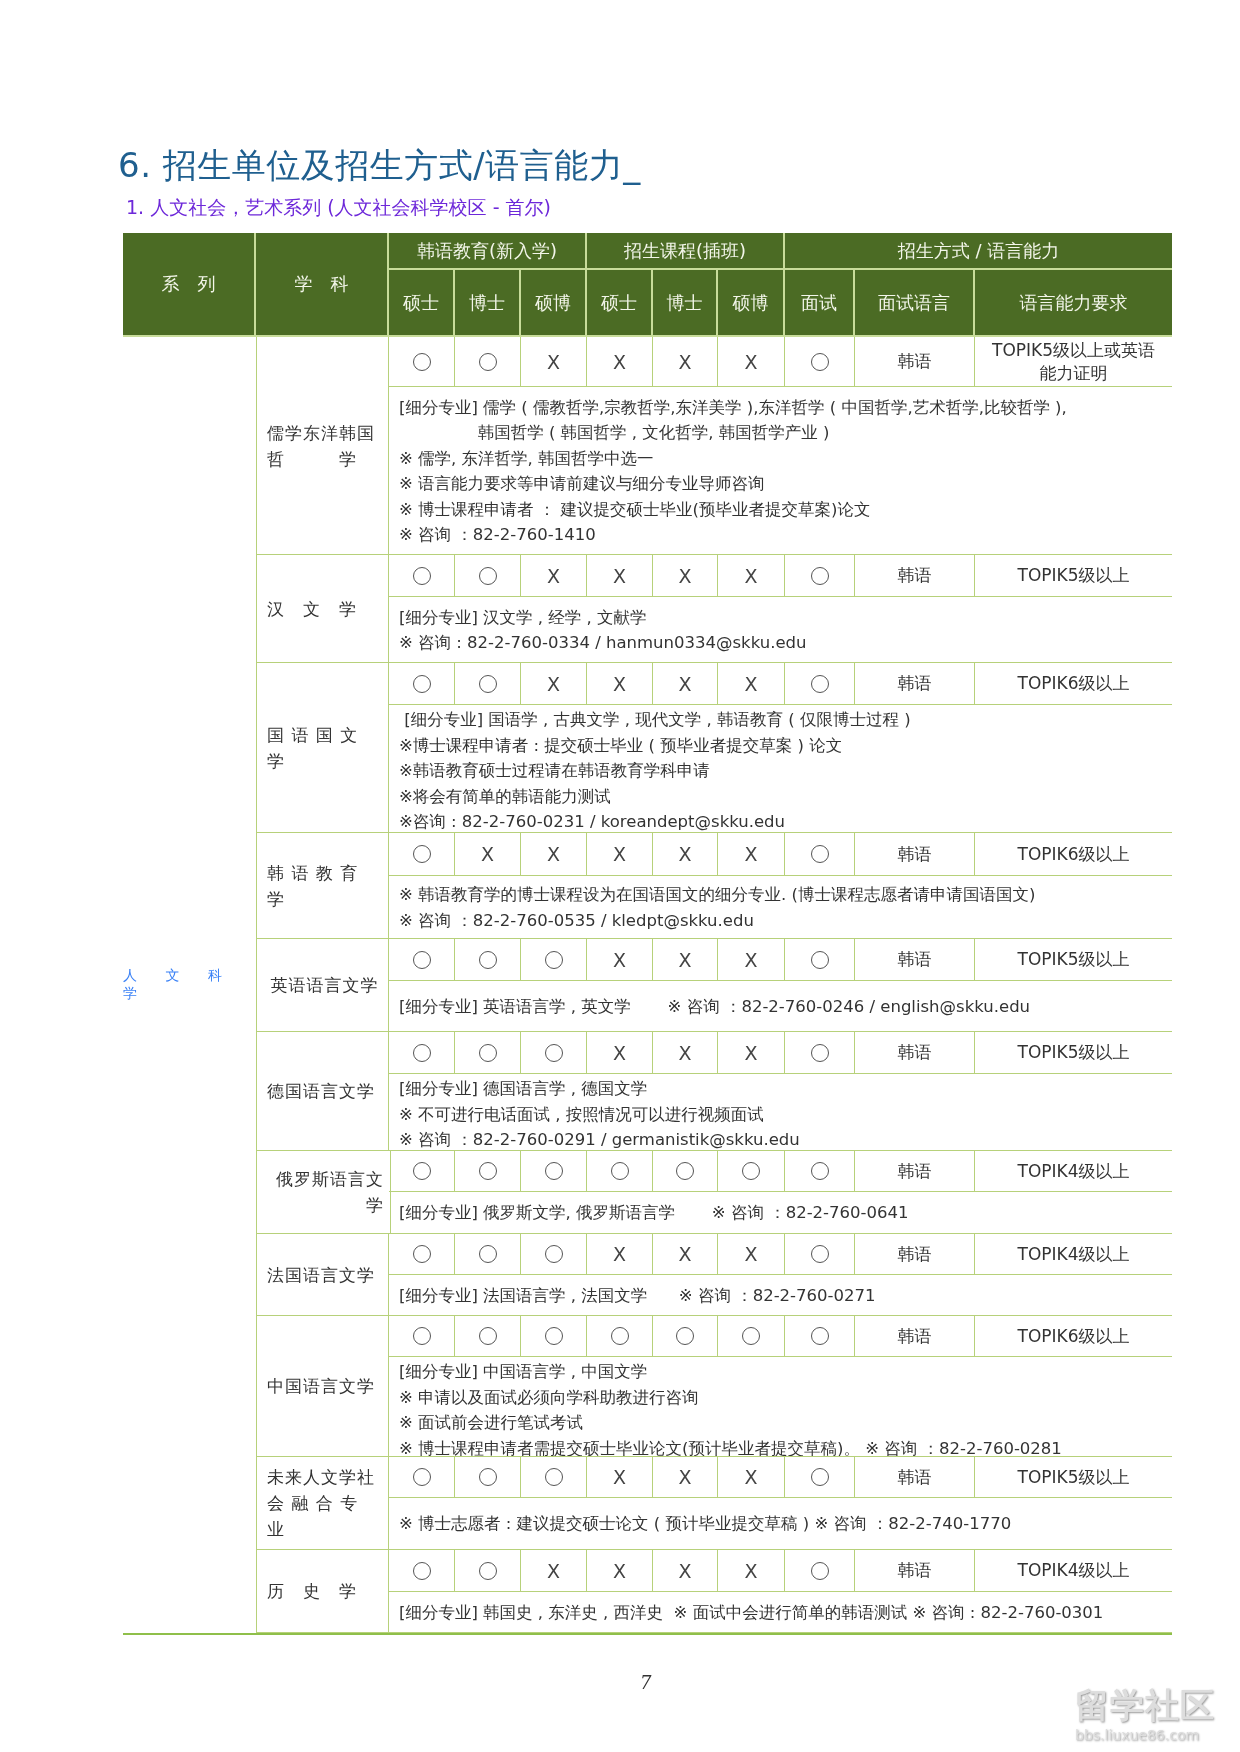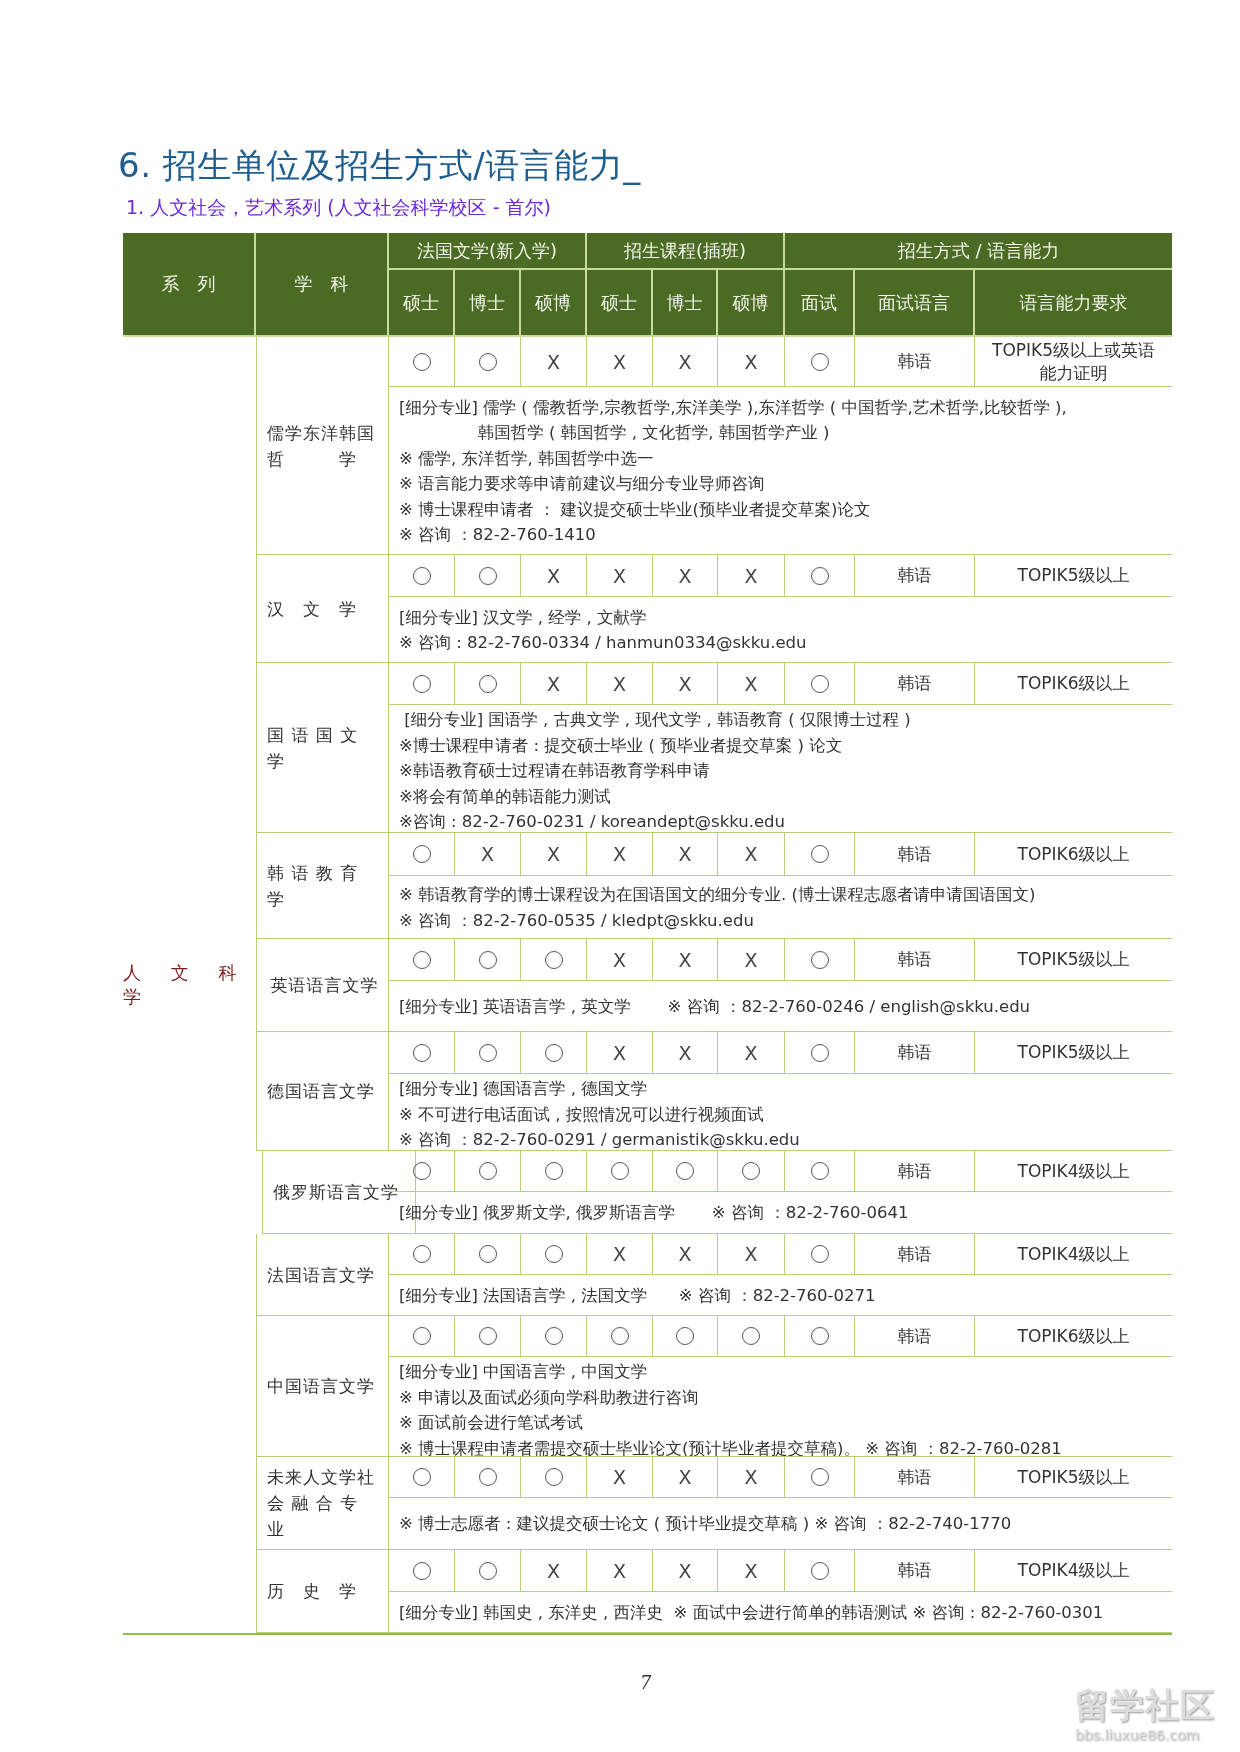--- a/index.html
+++ b/index.html
@@ -18,38 +18,38 @@
           border-right:1.5px solid #b7d17a; border-bottom:1.5px solid #b7d17a; white-space:nowrap; }
   .cell.last { border-right:none; }
   .mark { font-size:19px; color:#444; }
   .circle { width:16px; height:16px; border:1.3px solid #555; border-radius:50%; display:inline-block; }
   .note { font-size:16.5px; color:#333; line-height:25.5px; padding:3px 0 0 10px;
           border-bottom:1.5px solid #b7d17a; white-space:pre; overflow:hidden; }
   .subj { display:flex; align-items:center; justify-content:flex-start; font-size:17px; color:#333;
           border-right:1.5px solid #b7d17a; border-left:1.5px solid #b7d17a; border-bottom:1.5px solid #b7d17a;
           padding:0 6px 0 10px; line-height:26px; letter-spacing:1px; }
   .subj span { display:block; width:100%; }
-  .series { display:flex; align-items:center; justify-content:center; font-size:18px; letter-spacing:12px; color:#7f1d1d; }
+  .series { display:flex; align-items:center; justify-content:center; font-size:14px; letter-spacing:12px; color:#3b82f6; }
   .bottom-line { position:absolute; left:123px; top:1633px; width:1049px; height:2px; background:#8fbf4a; }
   .pagenum { position:absolute; left:640px; top:1672px; font-family:"DejaVu Serif", serif; font-style:italic; font-size:18px; color:#333; }
   .wm { position:absolute; left:1075px; top:1683px; color:#ddd; text-shadow:1px 1px 2px #999; font-weight:bold; }
   .wm .big { font-size:34px; letter-spacing:1px; display:block; }
   .wm .small { font-size:14px; font-weight:normal; display:block; margin-top:-2px; }
 </style>
 </head>
 <body>
 
 <div class="title">6. 招生单位及招生方式/语言能力_</div>
 <div class="subtitle">1. 人文社会，艺术系列 (人文社会科学校区 - 首尔)</div>
 
 <div class="tbl" id="tbl">
 
   <div class="abs hdr" style="left:0;top:0;width:133px;height:104px;">系　列</div>
   <div class="abs hdr" style="left:133px;top:0;width:133px;height:104px;">学　科</div>
-  <div class="abs hdr" style="left:266px;top:0;width:198px;height:37px;">法国文学(新入学)</div>
+  <div class="abs hdr" style="left:266px;top:0;width:198px;height:37px;">韩语教育(新入学)</div>
   <div class="abs hdr" style="left:464px;top:0;width:198px;height:37px;">招生课程(插班)</div>
   <div class="abs hdr noright" style="left:662px;top:0;width:387px;height:37px;">招生方式 / 语言能力</div>
 
   <div class="abs hdr" style="left:266px;top:37px;width:66px;height:67px;">硕士</div>
   <div class="abs hdr" style="left:332px;top:37px;width:66px;height:67px;">博士</div>
   <div class="abs hdr" style="left:398px;top:37px;width:66px;height:67px;">硕博</div>
   <div class="abs hdr" style="left:464px;top:37px;width:66px;height:67px;">硕士</div>
   <div class="abs hdr" style="left:530px;top:37px;width:65px;height:67px;">博士</div>
   <div class="abs hdr" style="left:595px;top:37px;width:67px;height:67px;">硕博</div>
   <div class="abs hdr" style="left:662px;top:37px;width:70px;height:67px;">面试</div>
@@ -226,21 +226,21 @@
       <span class="mark">X</span>
     </div>
     <div class="abs cell" style="left: 662px; top: 799px; width: 70px; height: 42px;">
       <span class="circle"></span>
     </div>
     <div class="abs cell" style="left: 732px; top: 799px; width: 120px; height: 42px;">韩语</div>
     <div class="abs cell last" style="left: 852px; top: 799px; width: 197px; height: 42px; white-space: pre; text-align: center; line-height: 23px;">TOPIK5级以上</div>
     <div class="abs note" style="left: 266px; top: 841px; width: 783px; height: 77px; padding-top: 2px;">[细分专业] 德国语言学 , 德国文学
 ※ 不可进行电话面试 , 按照情况可以进行视频面试
 ※ 咨询 ：82-2-760-0291 / germanistik@skku.edu</div>
-    <div class="abs subj" style="left: 139px; top: 918px; width: 154px; height: 83px;">
+    <div class="abs subj" style="left: 133px; top: 918px; width: 135px; height: 83px; text-align: right;">
       <span>俄罗斯语言文学</span>
     </div>
     <div class="abs cell" style="left: 266px; top: 918px; width: 66px; height: 41px;">
       <span class="circle"></span>
     </div>
     <div class="abs cell" style="left: 332px; top: 918px; width: 66px; height: 41px;">
       <span class="circle"></span>
     </div>
     <div class="abs cell" style="left: 398px; top: 918px; width: 66px; height: 41px;">
       <span class="circle"></span>

